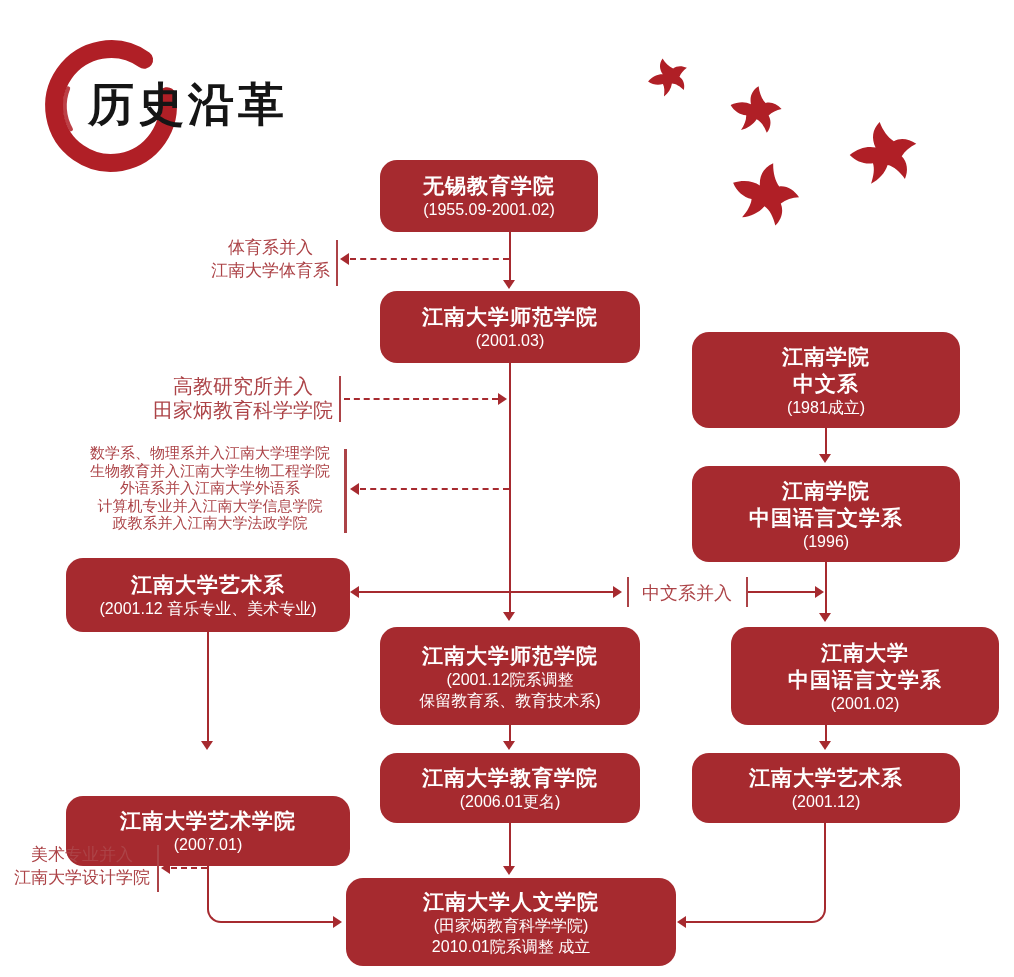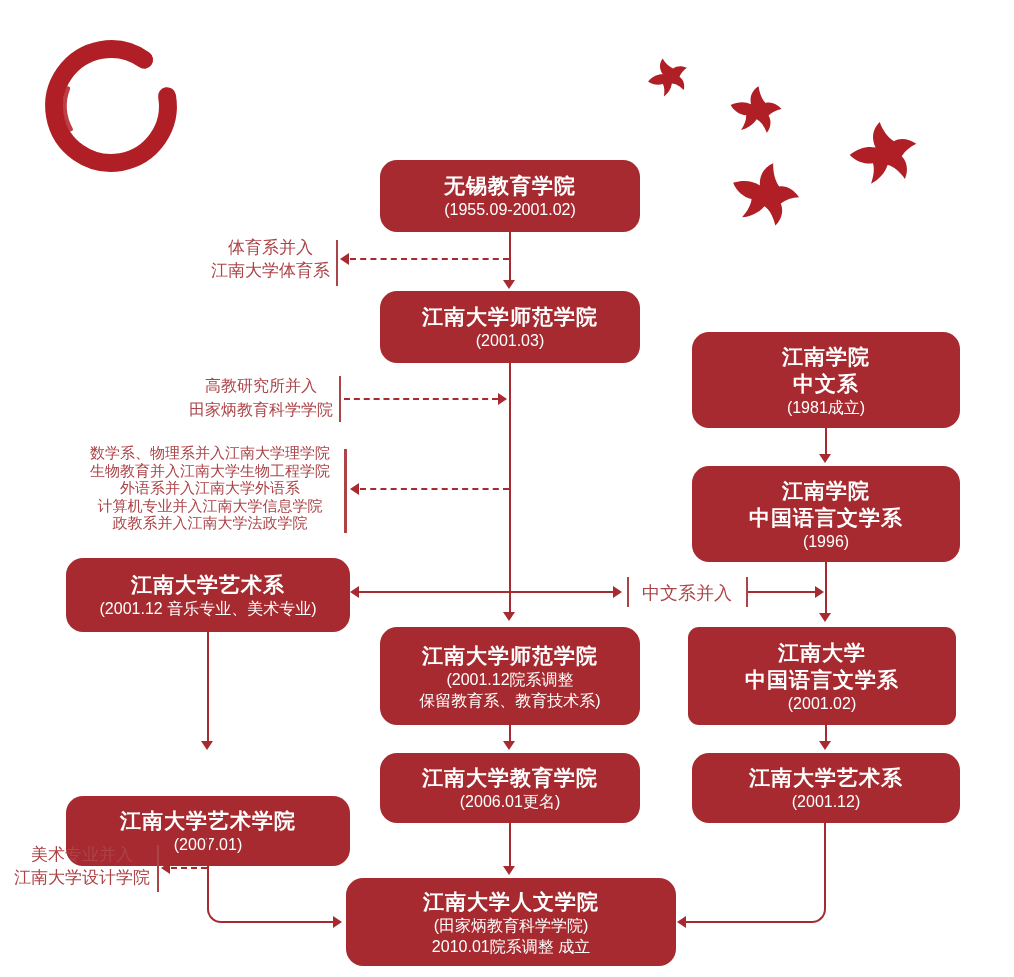--- a/index.html
+++ b/index.html
@@ -29,46 +29,47 @@
   .bar{position:absolute;width:2px;background:#AC4347;}
   .arrow-down{position:absolute;width:0;height:0;border-left:6px solid transparent;border-right:6px solid transparent;border-top:9px solid #A62A2F;}
   .arrow-left{position:absolute;width:0;height:0;border-top:6px solid transparent;border-bottom:6px solid transparent;border-right:9px solid #A62A2F;}
   .arrow-right{position:absolute;width:0;height:0;border-top:6px solid transparent;border-bottom:6px solid transparent;border-left:9px solid #A62A2F;}
   .elbow-left{position:absolute;border-left:2px solid #A62A2F;border-bottom:2px solid #A62A2F;border-bottom-left-radius:14px;box-sizing:border-box;}
   .elbow-right{position:absolute;border-right:2px solid #A62A2F;border-bottom:2px solid #A62A2F;border-bottom-right-radius:14px;box-sizing:border-box;}
   
   .note{position:absolute;color:#AC4347;text-align:center;white-space:nowrap;}
   .note div{white-space:nowrap;}
   .note-17{font-size:17px;line-height:23px;}
-  .note-16{font-size:16px;line-height:24px;}
+  .note-16{font-size:20px;line-height:24px;}
   .note-15{font-size:15px;line-height:17.5px;}
   .merge-label{position:absolute;color:#AC4347;font-size:18px;text-align:center;white-space:nowrap;}
 </style>
 </head>
 <body>
 
 <div id="canvas">
 
   <svg class="enso" viewBox="0 0 150 150" aria-hidden="true">
     <circle cx="75" cy="76" r="54" fill="none" stroke="#B01F26" stroke-width="17" stroke-linecap="round" stroke-dasharray="297 60" transform="rotate(-10 75 76)"></circle>
     <circle cx="75" cy="76" r="44" fill="none" stroke="#B01F26" stroke-width="4" stroke-linecap="round" stroke-dasharray="40 240" transform="rotate(150 75 76)" opacity="0.85"></circle>
   </svg>
 
+  <div class="page-title">历史沿革</div>
 
   <svg class="doves" viewBox="0 0 364 200" aria-hidden="true">
     <defs>
       <path id="dove" fill="#B01F26" d="M6 30 C16 24 26 23 34 26 C31 16 33 7 42 0 C44 9 48 17 54 22 C62 19 70 22 77 28 C70 30 64 34 60 39 C65 46 65 55 60 63 C56 55 50 48 44 46 C40 54 33 60 24 63 C28 55 30 48 29 42 C20 42 12 38 6 30 Z"></path>
     </defs>
     <use href="#dove" transform="translate(26,18) scale(0.58) rotate(-18 40 32)"></use>
     <use href="#dove" transform="translate(108,46) scale(0.72) rotate(6 40 32)"></use>
     <use href="#dove" transform="translate(108,122) scale(0.95) rotate(14 40 32)"></use>
     <use href="#dove" transform="translate(226,82) scale(0.95) rotate(-8 40 32)"></use>
   </svg>
 
-  <div class="box" style="left:380px;top:160px;width:260px;height:72px;">
+  <div class="box" style="left:380px;top:160px;width:218px;height:72px;">
     <div class="name">无锡教育学院</div>
     <div class="sub">(1955.09-2001.02)</div>
   </div>
 
   <div class="box" style="left:380px;top:291px;width:260px;height:72px;">
     <div class="name">江南大学师范学院</div>
     <div class="sub">(2001.03)</div>
   </div>
 
   <div class="box" style="left:692px;top:332px;width:268px;height:96px;">
@@ -87,21 +88,21 @@
     <div class="name">江南大学艺术系</div>
     <div class="sub">(2001.12 音乐专业、美术专业)</div>
   </div>
 
   <div class="box" style="left:380px;top:627px;width:260px;height:98px;">
     <div class="name">江南大学师范学院</div>
     <div class="sub">(2001.12院系调整</div>
     <div class="sub">保留教育系、教育技术系)</div>
   </div>
 
-  <div class="box" style="left:688px;top:627px;width:268px;height:98px;border-radius:11px;">
+  <div class="box" style="left:731px;top:627px;width:268px;height:98px;">
     <div class="name">江南大学</div>
     <div class="name">中国语言文学系</div>
     <div class="sub">(2001.02)</div>
   </div>
 
   <div class="box" style="left:66px;top:753px;width:284px;height:70px;margin-top:43px;">
     <div class="name">江南大学艺术学院</div>
     <div class="sub">(2007.01)</div>
   </div>
 

